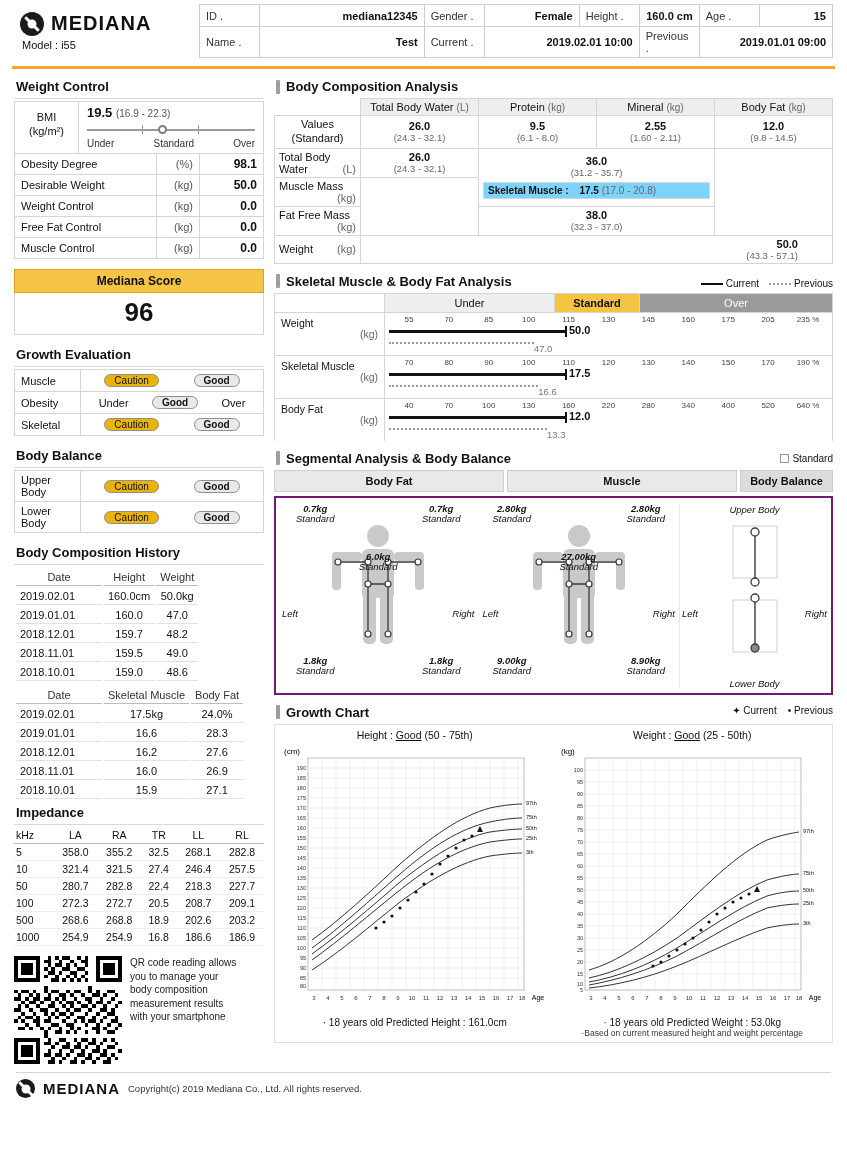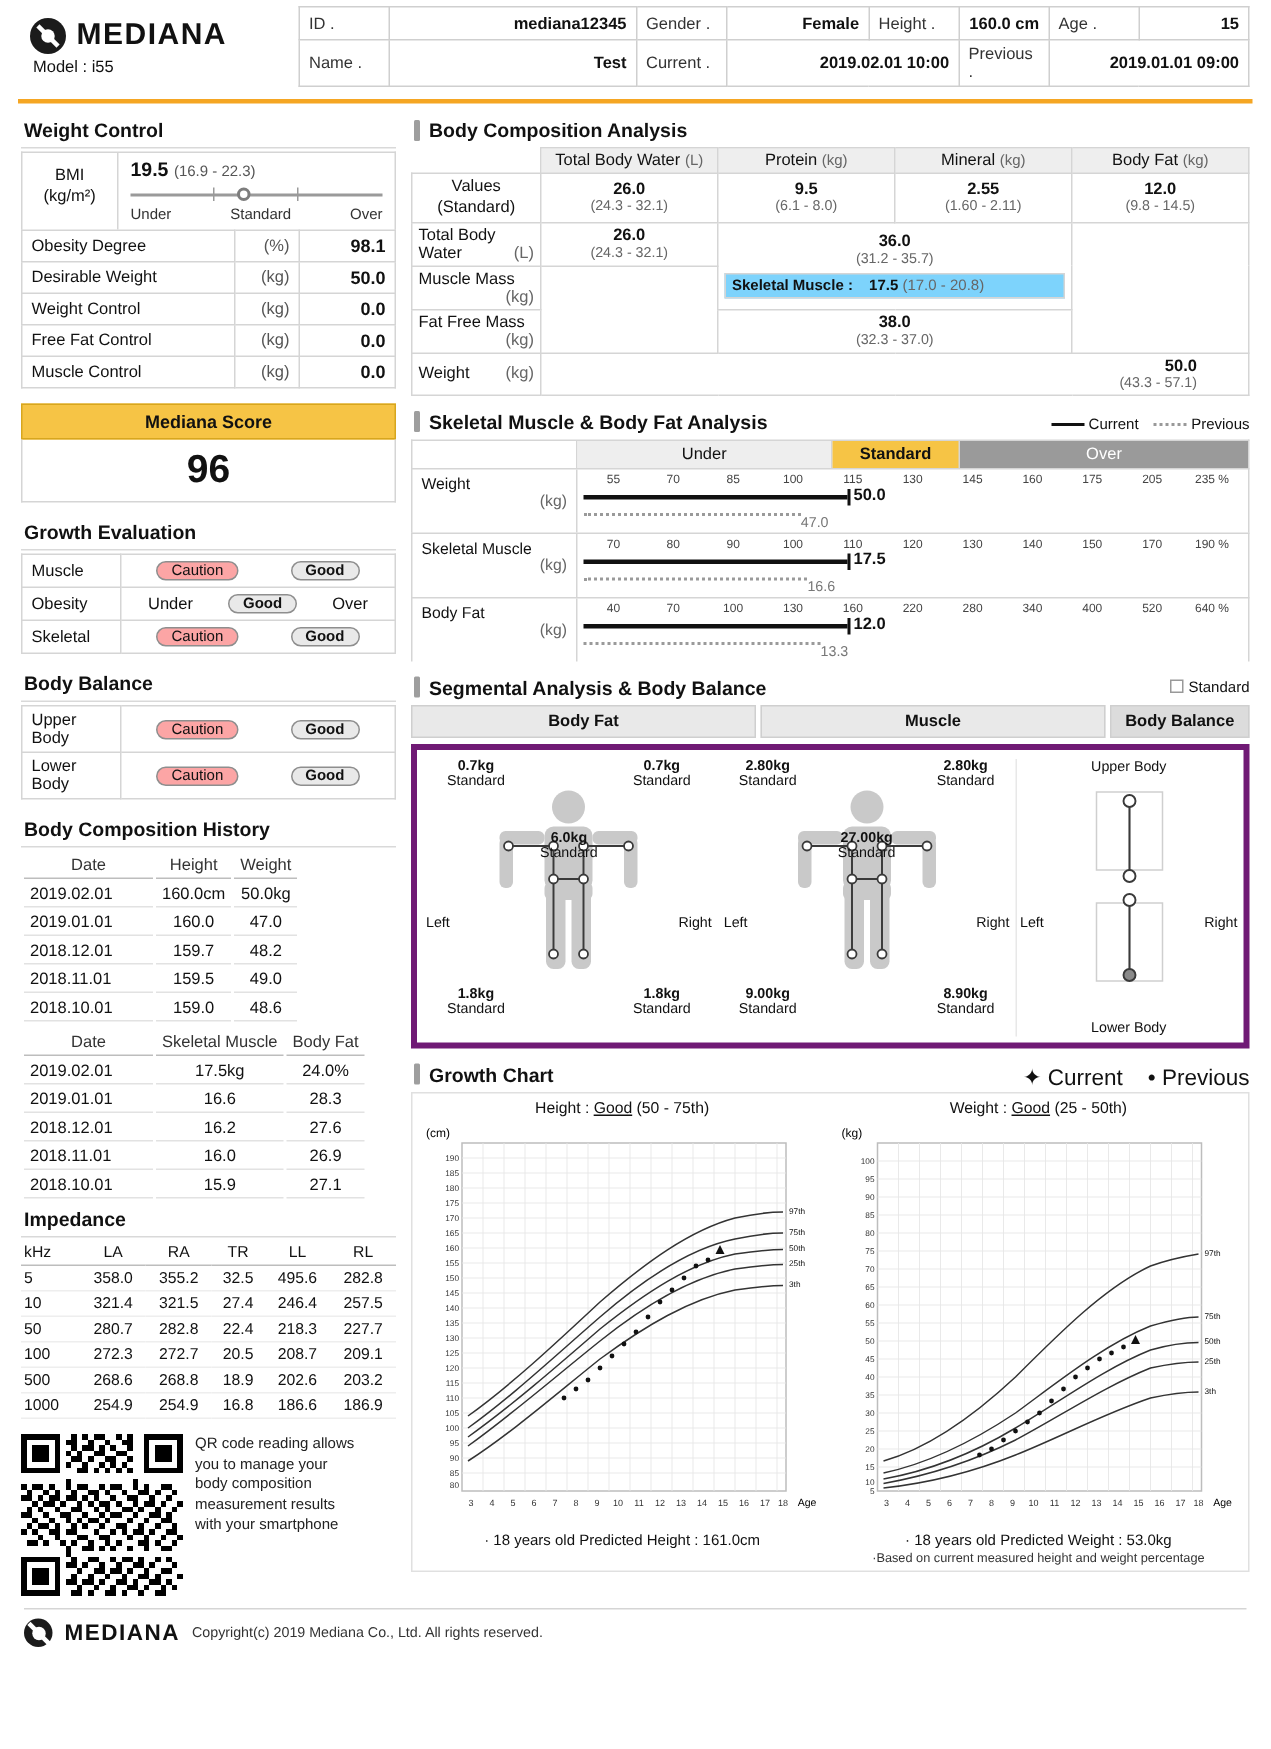--- a/index.html
+++ b/index.html
@@ -52,21 +52,21 @@
   .slider .tick { position:absolute; top:2px; width:1px; height:9px; background:#9a9a9a; }
   .slider-labels { display:flex; justify-content:space-between; font-size:10px; color:#333; margin-top:1px;}
 
   .wc-table td:nth-child(1){ width:120px; }
   .wc-table td:nth-child(2){ width:36px; text-align:right; color:#555;}
   .wc-table td:nth-child(3){ text-align:right; font-weight:bold; font-size:12px; width:54px;}
 
   .score-head { background:#f6c445; border:1px solid #d7a61e; text-align:center; font-weight:bold; padding:4px; font-size:12px; margin-top:10px;}
   .score-val { border:1px solid #d5d5d5; border-top:none; text-align:center; font-size:26px; font-weight:bold; padding:4px 0 6px 0;}
 
-  .pill { display:inline-block; border:1px solid #8e8e8e; border-radius:9px; padding:0px 9px; font-size:10px; background:#fca5a5; }
+  .pill { display:inline-block; border:1px solid #8e8e8e; border-radius:9px; padding:0px 9px; font-size:10px; background:#eab308; }
   .pill.on { background:#e9e9e9; font-weight:bold; }
   .eval-table td { height:22px; }
   .eval-table td:first-child { width:66px; }
   .eval-3 { display:flex; justify-content:space-around; align-items:center; }
 
   .hist-table td, .hist-table th { border:none; border-bottom:1px solid #e2e2e2; padding:2px 4px; font-size:11px;}
   .hist-table th { color:#333; font-weight:normal; border-bottom:1px solid #bdbdbd; }
   .hist-table td:nth-child(1){ width:86px; }
   .hist-table td:nth-child(2), .hist-table th:nth-child(2){ text-align:center; }
   .hist-table td:nth-child(3), .hist-table th:nth-child(3){ text-align:center; }
@@ -115,32 +115,32 @@
   .barv { position:absolute; font-size:11px; font-weight:bold; top:-1px;}
   .barp { position:absolute; font-size:9.5px; color:#777; top:12px;}
 
   
   .seg-tabs { display:flex; gap:3px; margin-bottom:4px;}
   .seg-tab { flex:1; background:#e9e9e9; border:1px solid #cfcfcf; text-align:center; font-size:11px; padding:4px 0; font-weight:bold;}
   .seg-tab.sel { background:#dcdcdc; }
   .seg-tab.small { flex:0 0 93px; }
   .std-chip { float:right; font-size:10px; margin-top:-17px; }
   .std-chip .box { display:inline-block; width:9px; height:9px; border:1px solid #999; vertical-align:-1px; margin-right:3px;}
-  .seg-body { display:flex; border:4px solid #701a75; padding:6px 2px 4px 2px; }
+  .seg-body { display:flex; border:2px solid #701a75; padding:6px 2px 4px 2px;font-style:italic; }
   .seg-panel { flex:1; position:relative; height:185px; }
   .seg-panel.third { flex:0 0 150px; border-left:1px solid #e8e8e8;}
   .body-svg { position:absolute; left:50%; top:18px; transform:translateX(-50%); }
   .seg-tag { position:absolute; text-align:center; font-size:9.5px; line-height:1.15; font-weight:bold;}
   .seg-tag span { display:block; font-weight:normal; }
   .side-l { position:absolute; left:4px; top:104px; font-size:9.5px;}
   .side-r { position:absolute; right:4px; top:104px; font-size:9.5px;}
   .bb-lab { position:absolute; font-size:9.5px; }
 
   
-  .gc-legend { float:right; font-size:15px; }
+  .gc-legend { float:right; font-size:10px; }
   .gc-wrap { display:flex; border:1px solid #e0e0e0; padding:4px; gap:6px;}
   .gc-panel { flex:1; text-align:center; }
   .gc-title { font-size:10.5px; margin-bottom:1px;text-align:center;}
   .gc-title u { text-decoration:underline; }
   .gc-note { font-size:10px; margin-top:3px; text-align:center;}
   .gc-note2 { font-size:8.5px; color:#333; text-align:center; }
 
   
   .footer { display:flex; align-items:center; gap:8px; border-top:1px solid #d5d5d5; margin:8px 6px 0 6px; padding-top:6px;}
   .footer .logo-mark { width:19px; height:19px;}
@@ -400,21 +400,21 @@
           <th>RA</th>
           <th>TR</th>
           <th>LL</th>
           <th>RL</th>
         </tr>
         <tr>
           <td>5</td>
           <td>358.0</td>
           <td>355.2</td>
           <td>32.5</td>
-          <td>495.6</td>
+          <td>268.1</td>
           <td>282.8</td>
         </tr>
         <tr>
           <td>10</td>
           <td>321.4</td>
           <td>321.5</td>
           <td>27.4</td>
           <td>246.4</td>
           <td>257.5</td>
         </tr>

